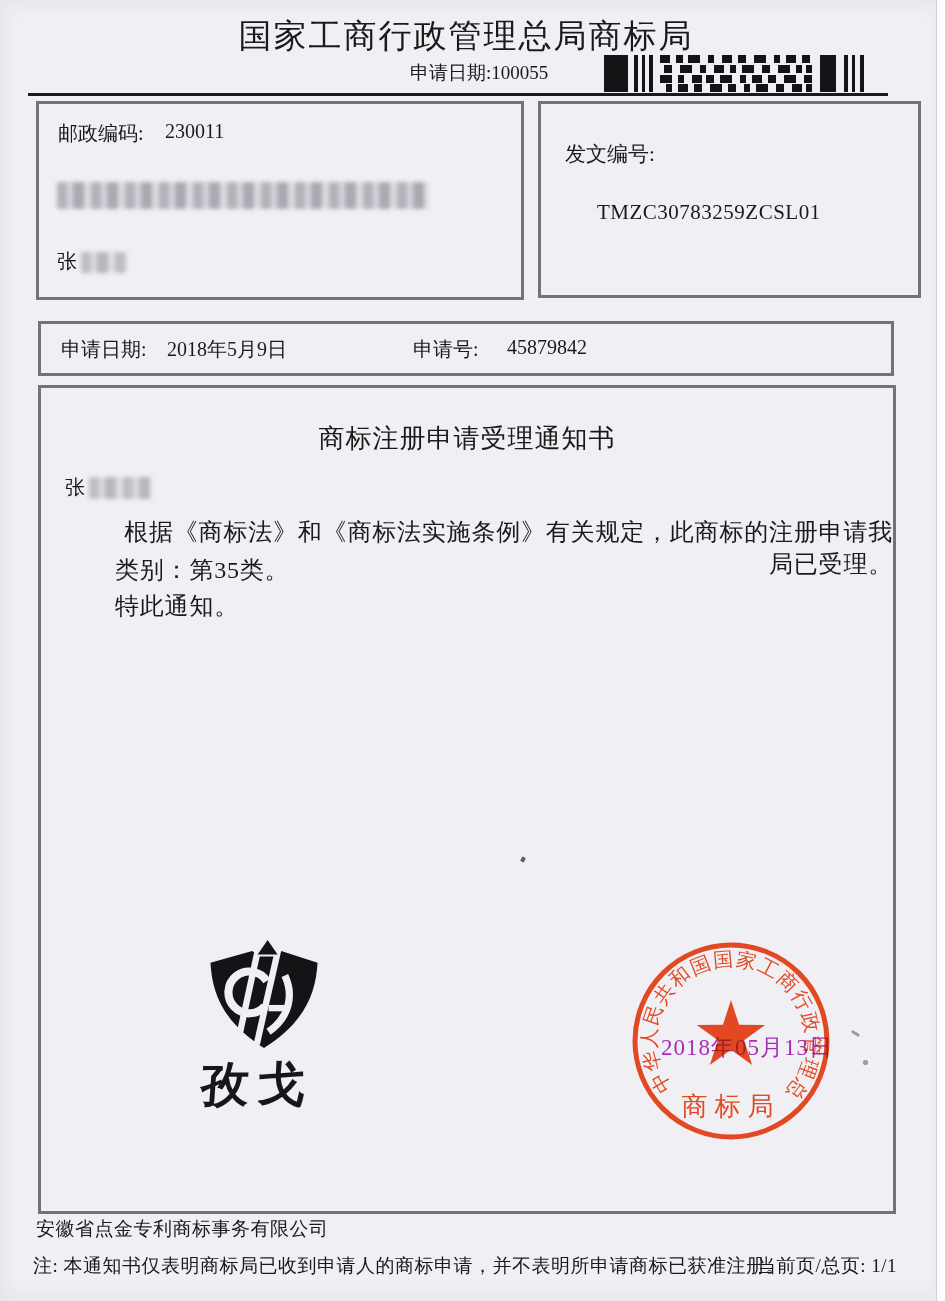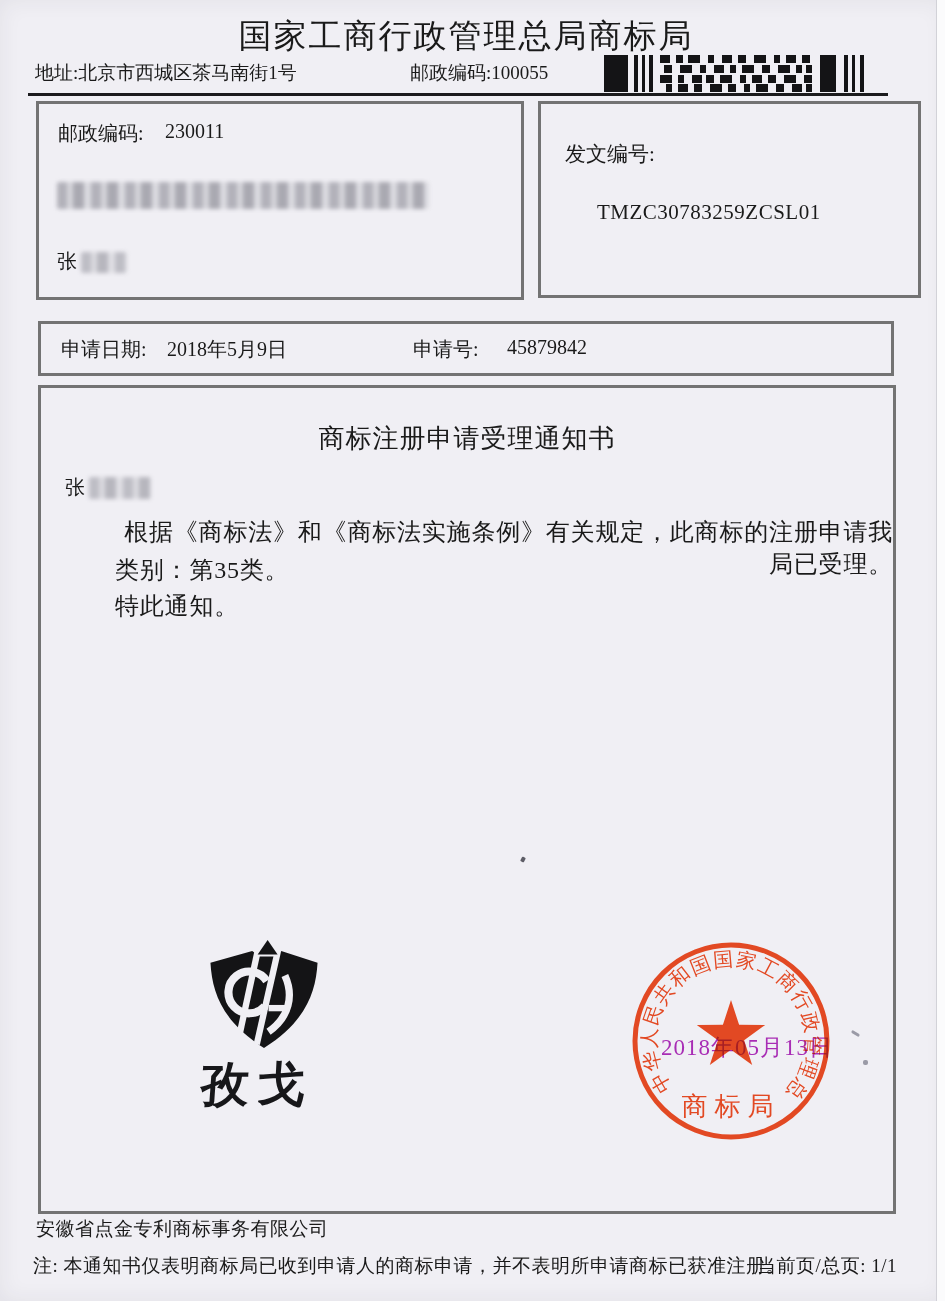--- a/index.html
+++ b/index.html
@@ -37,22 +37,21 @@
   .speck{background:#5d5d66;border-radius:1px;}
   .pen-mark{background:#9a9aa6;border-radius:2px;}
   .footer-note{font-size:19px;letter-spacing:.5px;}
 </style>
 </head>
 <body>
 
 <div class="paper">
 
   <div class="abs doc-title">国家工商行政管理总局商标局</div>
-  <div class="abs addr-row" style="left:35px;">地址:北京市西城区茶马南街1号</div>
-  <div class="abs addr-row" style="left:410px;">邮政编码:100055</div>
+  <div class="abs addr-row" style="left:410px;">申请日期:100055</div>
 
   <svg class="abs" style="left:604px;top:55px;" width="284" height="37" viewBox="0 0 284 37">
     <g fill="#141416">
       <rect x="0" y="0" width="24" height="37"></rect>
       <rect x="30" y="0" width="4" height="37"></rect>
         <rect x="38" y="0" width="3" height="37"></rect>
         <rect x="45" y="0" width="4" height="37"></rect>
       <rect x="56" y="0" width="10" height="8"></rect>
         <rect x="72" y="0" width="7" height="8"></rect>
         <rect x="84" y="0" width="12" height="8"></rect>

